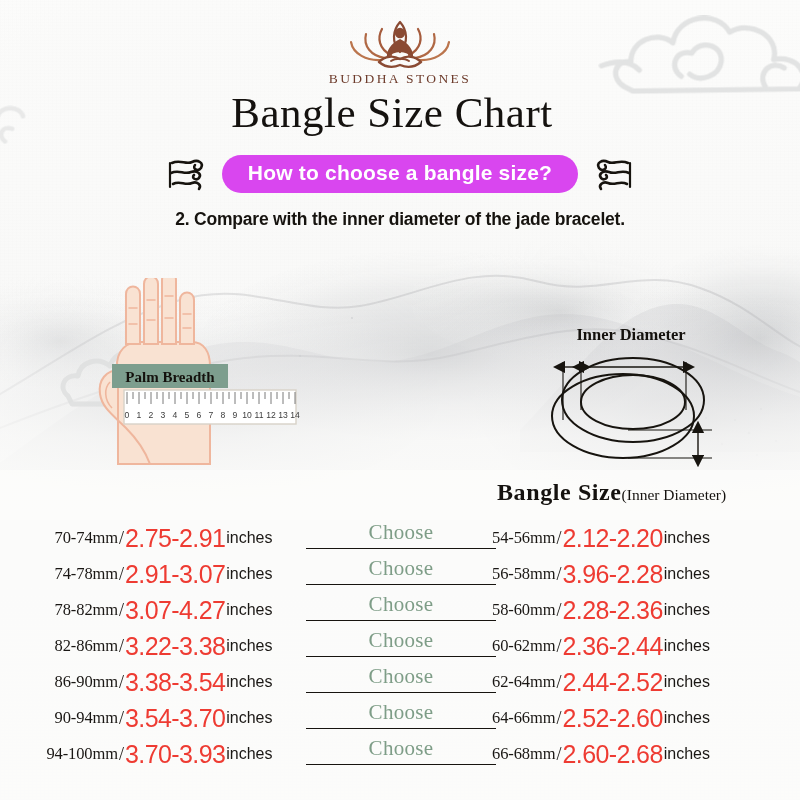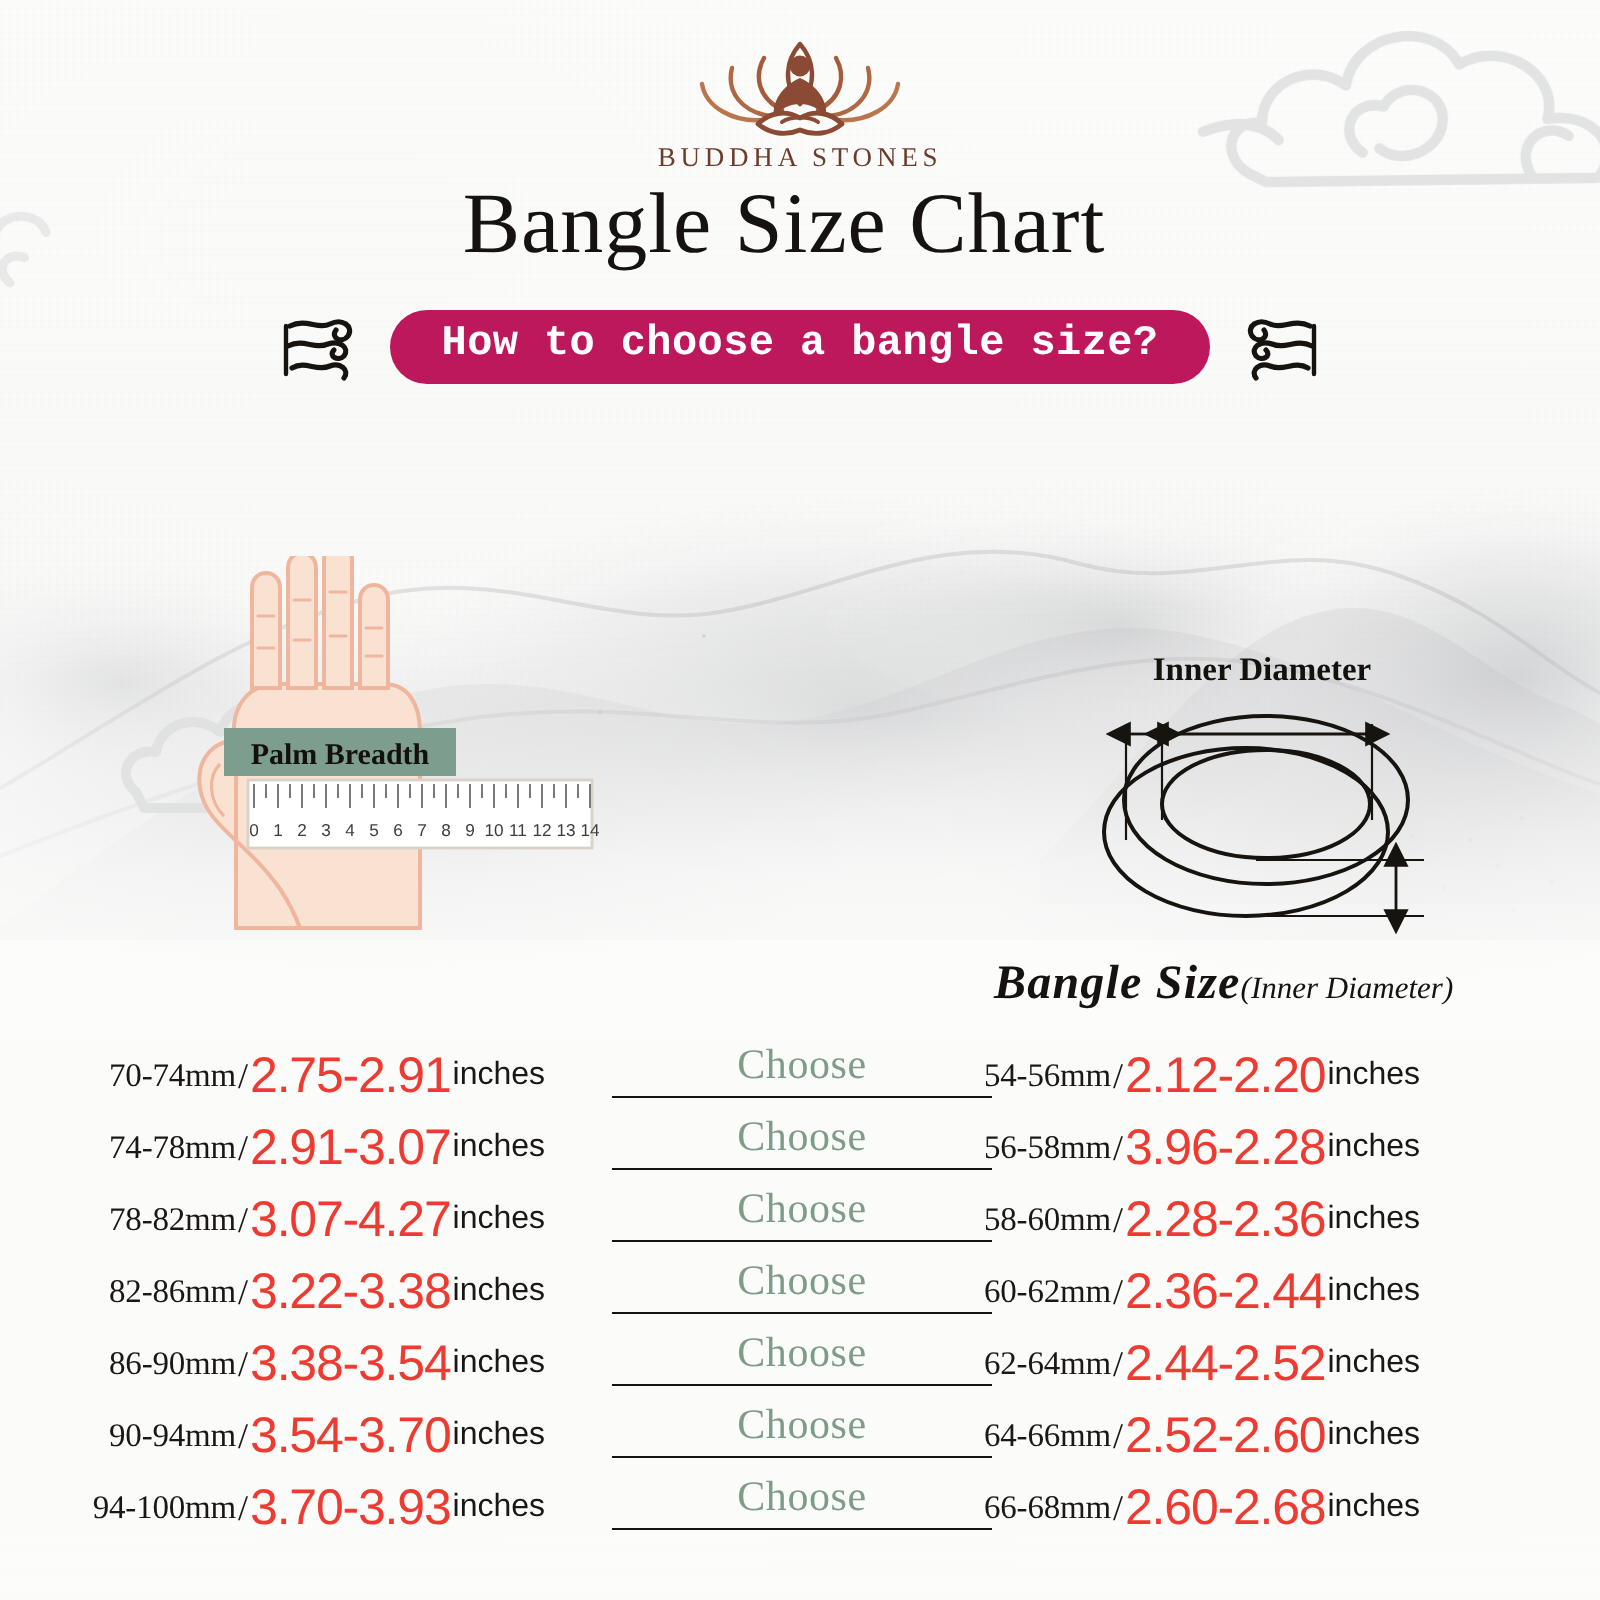--- a/index.html
+++ b/index.html
@@ -68,28 +68,28 @@
   #subtitle-row {
     position: absolute;
     top: 155px; left: 0; right: 0;
     display: flex;
     align-items: center;
     justify-content: center;
     gap: 14px;
   }
   .ornament { flex: 0 0 auto; }
   #subtitle-pill {
-    background: #be185d;
+    background: #d946ef;
     color: #ffffff;
     border-radius: 22px;
     padding: 6px 26px 8px;
     font-size: 21px;
     letter-spacing: .2px;
     font-weight: 700;
-    font-family: Liberation Mono, monospace;
+    font-family: Liberation Sans, sans-serif;
     white-space: nowrap;
   }
 
   #instructions {
     position: absolute;
     top: 206px; left: 0; right: 0;
     text-align: center;
     font-family: "Liberation Sans", sans-serif;
     color: #16130f;
   }
@@ -108,21 +108,21 @@
   .col-head {
     position: absolute;
     font-family: "Liberation Serif", serif;
     color: #15120f;
     white-space: nowrap;
   }
   .col-head .big { font-size: 24px; font-weight: 700; letter-spacing: .6px; }
   .col-head .small { font-size: 15.5px; font-weight: 400; }
 
   #head-palm   { left: 38px;  top: 479px; }
-  #head-bangle { left: 497px; top: 479px; font-style: italic; }
+  #head-bangle { left: 497px; top: 479px; }
 
   
   .table { position: absolute; top: 520px; }
   #table-left  { left: 22px;  width: 468px; }
   #table-right { left: 492px; width: 292px; }
 
   .size-row {
     height: 36px;
     display: flex;
     align-items: center;
@@ -340,20 +340,21 @@
       <g fill="none" stroke="#17140f" stroke-width="2.6" stroke-linecap="round" stroke-linejoin="round" transform="translate(40,0) scale(-1,1)">
         <path d="M4 7 C 12 3, 18 9, 24 6 C 30 3, 36 7, 33 12 C 30 16, 24 13, 27 9"></path>
         <path d="M3 17 C 11 13, 16 19, 23 16 C 29 14, 34 18, 31 22 C 28 25, 23 22, 26 19"></path>
         <path d="M5 28 C 12 24, 17 30, 24 27 C 29 25, 34 29, 31 33"></path>
         <path d="M2 7 L2 31" stroke-width="2.2"></path>
       </g>
     </svg>
   </div>
 
   <div id="instructions">
+    <div class="line">2. Compare with the inner diameter of the jade bracelet.</div>
   </div>
 
   <svg id="hand-illustration" width="230" height="190" viewBox="0 0 230 190">
     <defs>
       <clipPath id="clipHand">
           <rect x="0" y="0" width="230" height="190"></rect>
         </clipPath>
     </defs>
     <g clip-path="url(#clipHand)">
 

